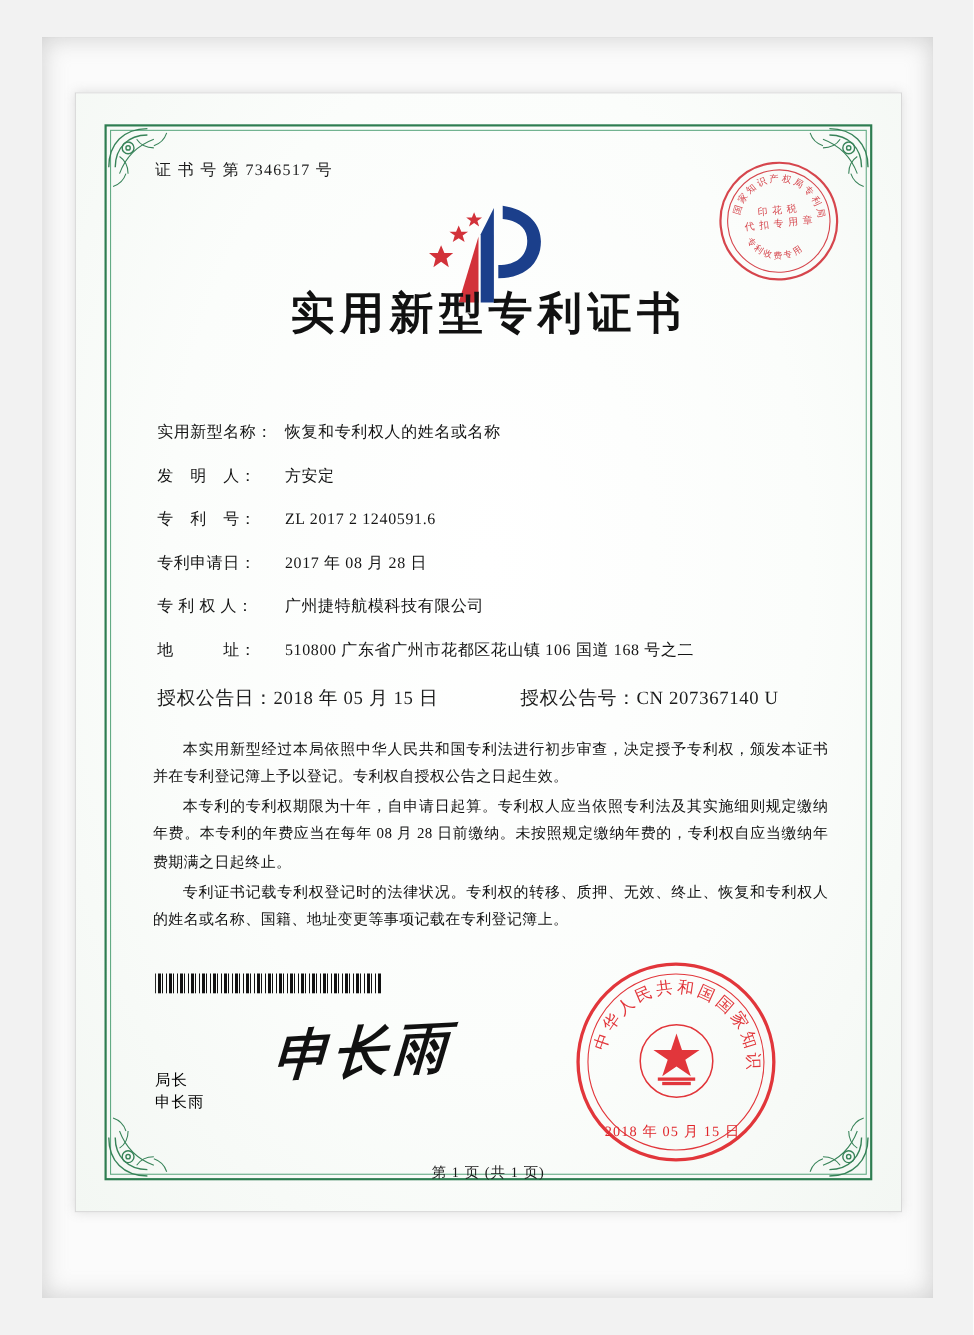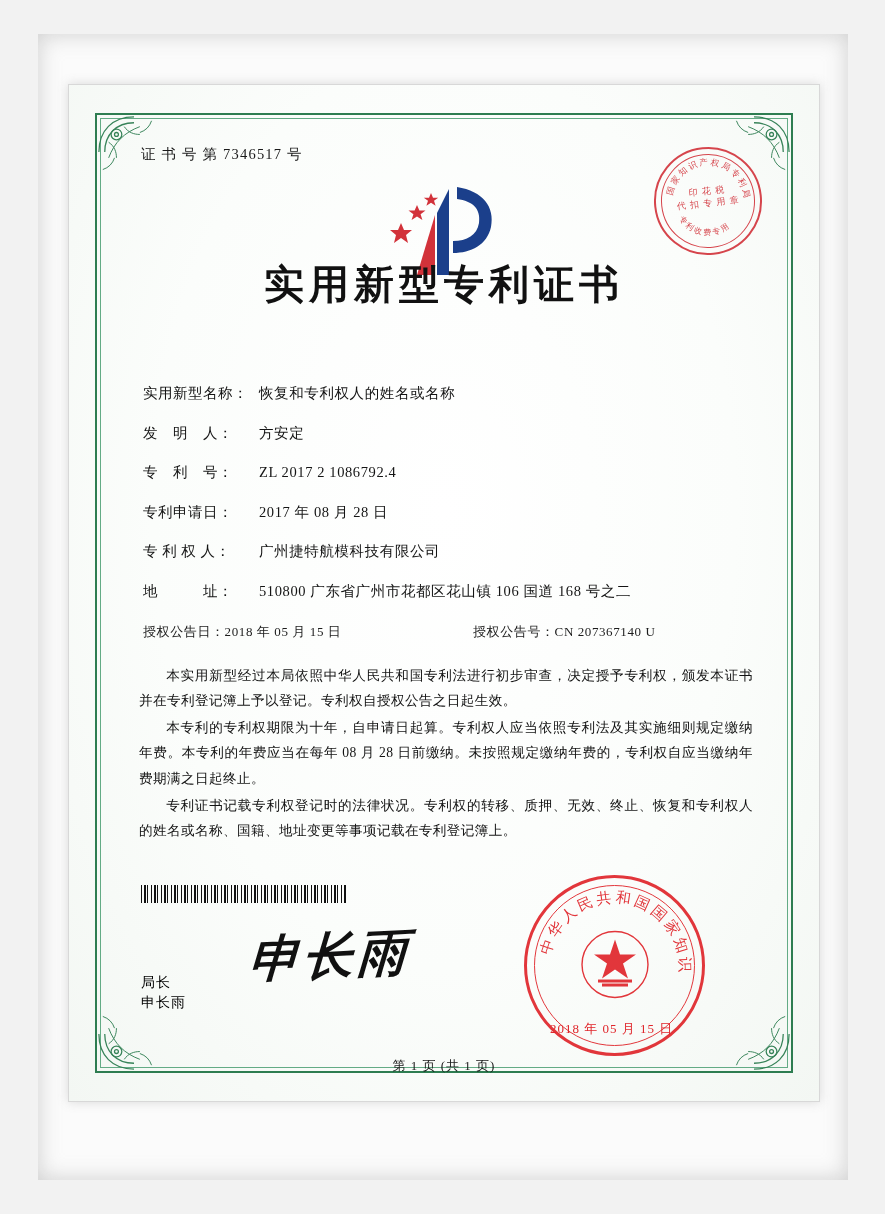--- a/index.html
+++ b/index.html
@@ -153,21 +153,21 @@
     width: 116px;
     flex: none;
     letter-spacing: 0.5px;
   }
   .f-value { flex: 1; letter-spacing: 0.6px; }
 
   .grant-row {
     display: flex;
     margin-bottom: 10px;
     padding-left: 14px;
-    font-size: 13px;
+    font-size: 17px;
   }
   .grant-row .left { width: 330px; letter-spacing: .6px;}
   .grant-row .right { letter-spacing: .6px;}
 
   .body-text {
     margin-top: 22px;
     font-size: 13.6px;
     line-height: 1.85;
     text-align: justify;
     letter-spacing: .4px;
@@ -364,21 +364,21 @@
           <div class="field-row">
             <span class="f-label">实用新型名称：</span>
             <span class="f-value">恢复和专利权人的姓名或名称</span>
           </div>
           <div class="field-row">
             <span class="f-label">发　明　人：</span>
             <span class="f-value">方安定</span>
           </div>
           <div class="field-row">
             <span class="f-label">专　利　号：</span>
-            <span class="f-value">ZL 2017 2 1086792.4</span>
+            <span class="f-value">ZL 2017 2 1240591.6</span>
           </div>
           <div class="field-row">
             <span class="f-label">专利申请日：</span>
             <span class="f-value">2017 年 08 月 28 日</span>
           </div>
           <div class="field-row">
             <span class="f-label">专 利 权 人：</span>
             <span class="f-value">广州捷特航模科技有限公司</span>
           </div>
           <div class="field-row">

